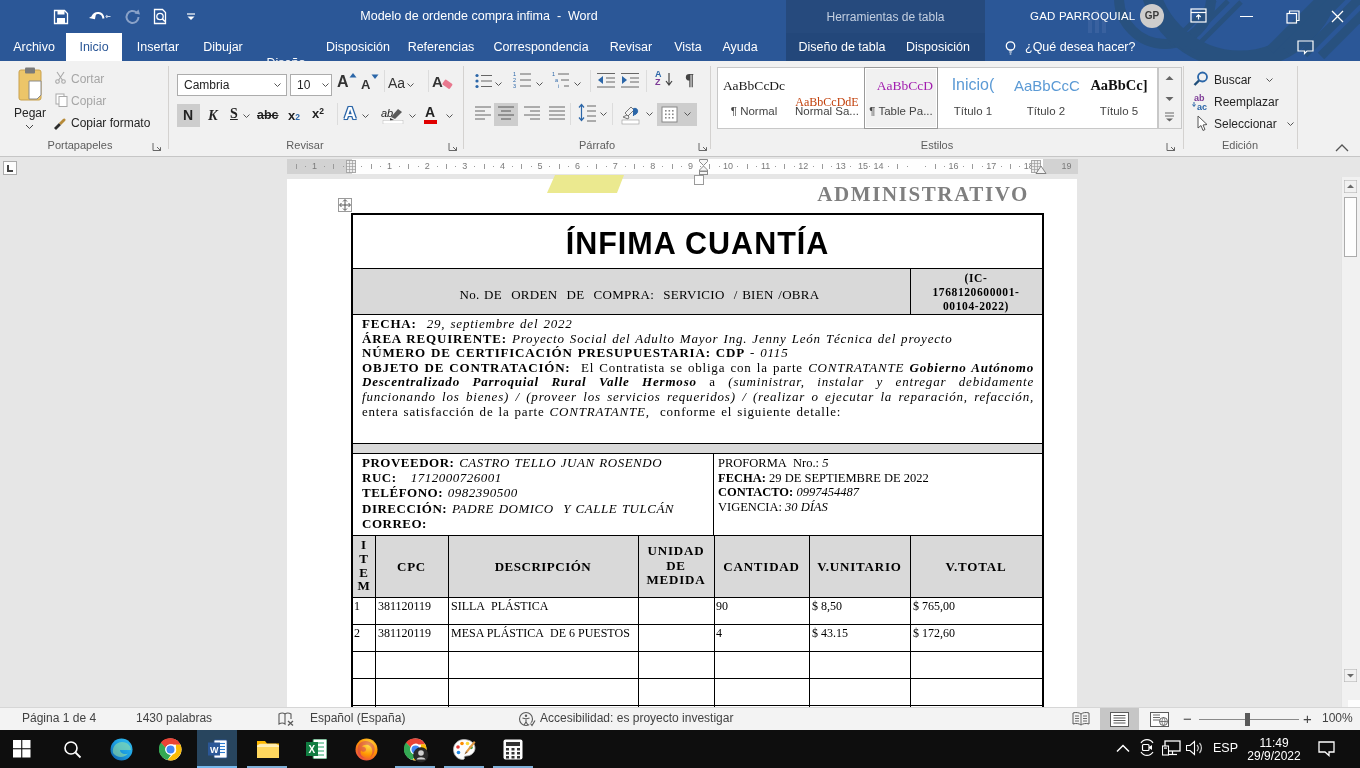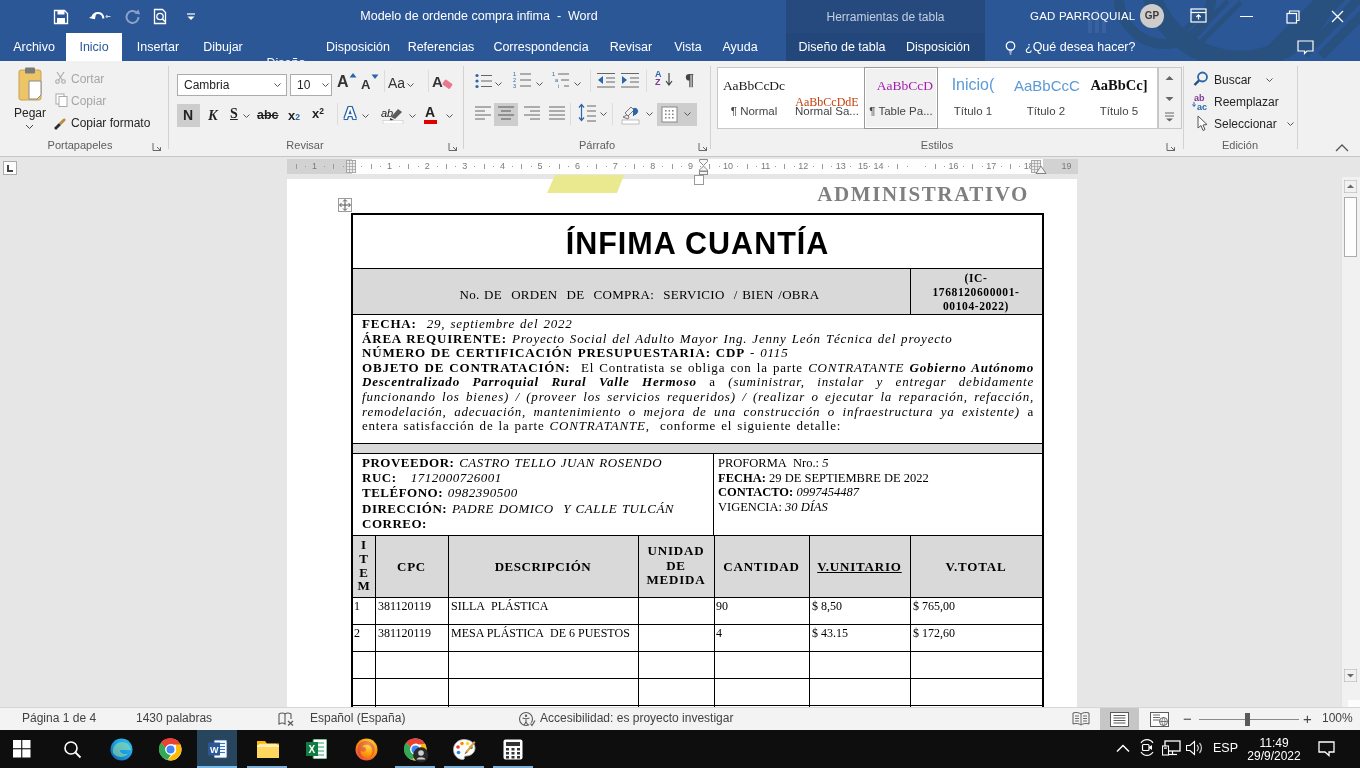--- a/index.html
+++ b/index.html
@@ -603,21 +603,20 @@
     <div class="abs serif db" style="left:353px;top:287px;width:557px;text-align:center;font-weight:normal;word-spacing:1px;letter-spacing:0.3px;margin-left:8px;">No. DE&nbsp; ORDEN&nbsp; DE&nbsp; COMPRA:&nbsp; SERVICIO&nbsp; / BIEN /OBRA</div>
     <div class="abs serif" style="left:910px;top:271px;width:132px;text-align:center;font-weight:bold;font-size:11.5px;line-height:14px;letter-spacing:0.6px;">(IC-<br>1768120600001-<br>00104-2022)</div>
 
     <div class="abs serif db" style="left:362px;top:317px;width:672px;line-height:14.6px;">
       <div><b>FECHA:</b>&nbsp; <i>29, septiembre del 2022</i></div>
       <div><b>ÁREA REQUIRENTE:</b> <i>Proyecto Social del Adulto Mayor Ing. Jenny León Técnica del proyecto</i></div>
       <div><b>NÚMERO DE CERTIFICACIÓN PRESUPUESTARIA: CDP</b> <i>- 0115</i></div>
       <div class="just"><b>OBJETO DE CONTRATACIÓN:</b>&nbsp; El Contratista se obliga con la parte <i>CONTRATANTE</i> <b><i>Gobierno Autónomo</i></b></div>
       <div class="just"><b><i>Descentralizado Parroquial Rural Valle Hermoso</i></b> a <i>(suministrar, instalar y entregar debidamente</i></div>
       <div class="just"><i>funcionando los bienes) / (proveer los servicios requeridos) / (realizar o ejecutar la reparación, refacción,</i></div>
-      <div class="just"><i>remodelación, adecuación, mantenimiento o mejora de una construcción o infraestructura ya existente)</i> a</div>
       <div>entera satisfacción de la parte <i>CONTRATANTE,</i>&nbsp; conforme el siguiente detalle:</div>
     </div>
 
     <div class="abs serif db" style="left:362px;top:455px;width:345px;line-height:15.2px;letter-spacing:0.5px;">
       <div><b>PROVEEDOR:</b> <i>CASTRO TELLO JUAN ROSENDO</i></div>
       <div><b>RUC:</b>&nbsp;&nbsp; <i>1712000726001</i></div>
       <div><b>TELÉFONO:</b> <i>0982390500</i></div>
       <div><b>DIRECCIÓN:</b> <i>PADRE DOMICO&nbsp; Y CALLE TULCÁN</i></div>
       <div><b>CORREO:</b></div>
     </div>
@@ -626,21 +625,21 @@
       <div><b>FECHA:</b> 29 DE SEPTIEMBRE DE 2022</div>
       <div><b>CONTACTO:</b> <i>0997454487</i></div>
       <div>VIGENCIA: <i>30 DÍAS</i></div>
     </div>
 
     <div class="abs serif hb" style="left:353px;top:538px;width:22px;text-align:center;line-height:13.8px;">I<br>T<br>E<br>M</div>
     <div class="abs serif hb" style="left:375px;top:559px;width:73px;text-align:center;">CPC</div>
     <div class="abs serif hb" style="left:448px;top:559px;width:190px;text-align:center;letter-spacing:0.5px;">DESCRIPCIÓN</div>
     <div class="abs serif hb" style="left:714px;top:559px;width:95px;text-align:center;">CANTIDAD</div>
     <div class="abs serif hb" style="left:638px;top:544px;width:76px;text-align:center;line-height:14.5px;">UNIDAD<br>DE<br>MEDIDA</div>
-    <div class="abs serif hb" style="left:809px;top:559px;width:101px;text-align:center;text-decoration:underline;">V.UNITARIO</div>
+    <div class="abs serif hb" style="left:809px;top:559px;width:101px;text-align:center;">V.UNITARIO</div>
     <div class="abs serif hb" style="left:910px;top:559px;width:132px;text-align:center;">V.TOTAL</div>
 
     <div class="abs serif dc" style="left:354px;top:599px;">1</div>
     <div class="abs serif dc" style="left:378px;top:599px;">381120119</div>
     <div class="abs serif dc" style="left:451px;top:599px;">SILLA&nbsp; PLÁSTICA</div>
     <div class="abs serif dc" style="left:716px;top:599px;">90</div>
     <div class="abs serif dc" style="left:812px;top:599px;">$ 8,50</div>
     <div class="abs serif dc" style="left:913px;top:599px;">$ 765,00</div>
     <div class="abs serif dc" style="left:354px;top:626px;">2</div>
     <div class="abs serif dc" style="left:378px;top:626px;">381120119</div>

